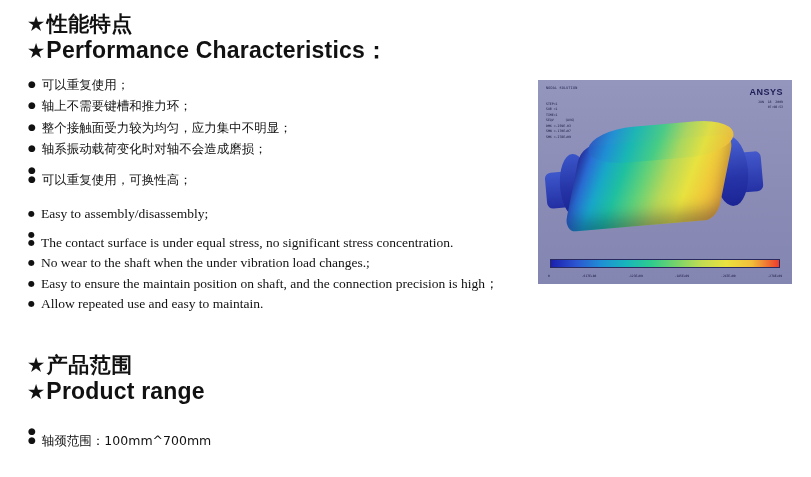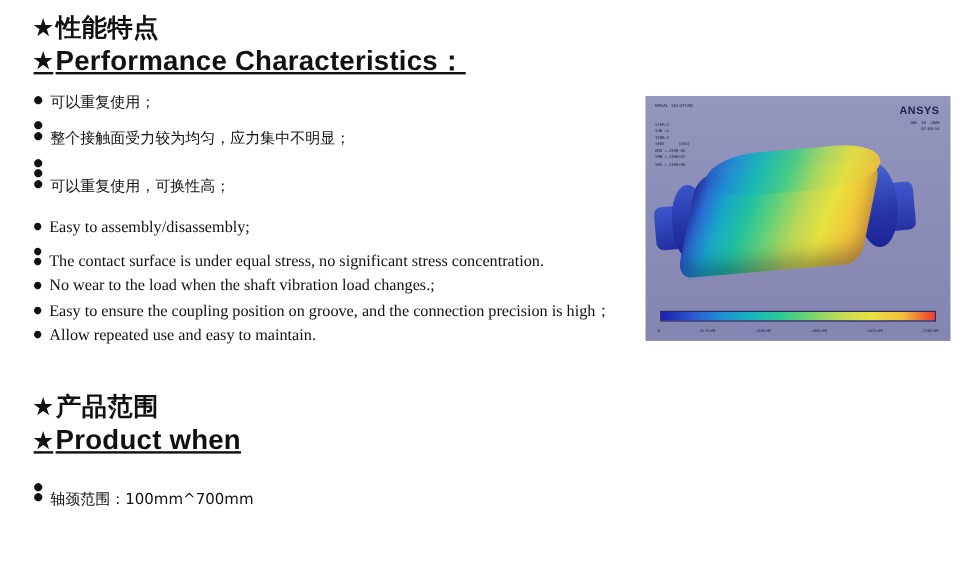--- a/index.html
+++ b/index.html
@@ -32,21 +32,20 @@
     line-height: 1.18;
     white-space: nowrap;
   }
   .heading-cn {
     font-size: 21px;
     letter-spacing: 0.5px;
   }
   .heading-en {
     font-size: 23px;
     letter-spacing: 0.2px;
-    text-decoration: underline;
   }
   .star {
     font-size: 18px;
     margin-right: 2px;
     position: relative;
     top: -1px;
   }
 
   
   .list {
@@ -247,27 +246,29 @@
     <div class="heading-en"><span class="star">★</span><span>Performance Characteristics：</span></div>
   </div>
 
   <ul class="list cn-list" id="perf-cn-list">
     <li>
         <span class="dot">●</span>
         <span>可以重复使用；</span>
       </li>
     <li>
         <span class="dot">●</span>
+        <span>轴上不需要键槽和推力环；</span>
       </li>
     <li>
         <span class="dot">●</span>
         <span>整个接触面受力较为均匀，应力集中不明显；</span>
       </li>
     <li>
         <span class="dot">●</span>
+        <span>轴系振动载荷变化时对轴不会造成磨损；</span>
       </li>
     <li>
         <span class="dot">●</span>
       </li>
     <li>
         <span class="dot">●</span>
         <span>可以重复使用，可换性高；</span>
       </li>
   </ul>
 
@@ -278,35 +279,35 @@
       </li>
     <li>
         <span class="dot">●</span>
       </li>
     <li>
         <span class="dot">●</span>
         <span>The contact surface is under equal stress, no significant stress concentration.</span>
       </li>
     <li>
         <span class="dot">●</span>
-        <span>No wear to the load when the shaft vibration load changes.;</span>
-      </li>
-    <li>
-        <span class="dot">●</span>
-        <span>Easy to ensure the coupling position on groove, and the connection precision is high；</span>
+        <span>No wear to the shaft when the under vibration load changes.;</span>
+      </li>
+    <li>
+        <span class="dot">●</span>
+        <span>Easy to ensure the maintain position on shaft, and the connection precision is high；</span>
       </li>
     <li>
         <span class="dot">●</span>
         <span>Allow repeated use and easy to maintain.</span>
       </li>
   </ul>
 
   <div class="heading-block" id="range-heading">
     <div class="heading-cn"><span class="star">★</span><span>产品范围</span></div>
-    <div class="heading-en"><span class="star">★</span><span>Product when</span></div>
+    <div class="heading-en"><span class="star">★</span><span>Product range</span></div>
   </div>
 
   <ul class="list cn-list" id="range-cn-list">
     <li class="range-cn-li">
         <span class="dot">●</span>
       </li>
     <li class="range-cn-li">
         <span class="dot">●</span>
         <span>轴颈范围：100mm^700mm</span>
       </li>

